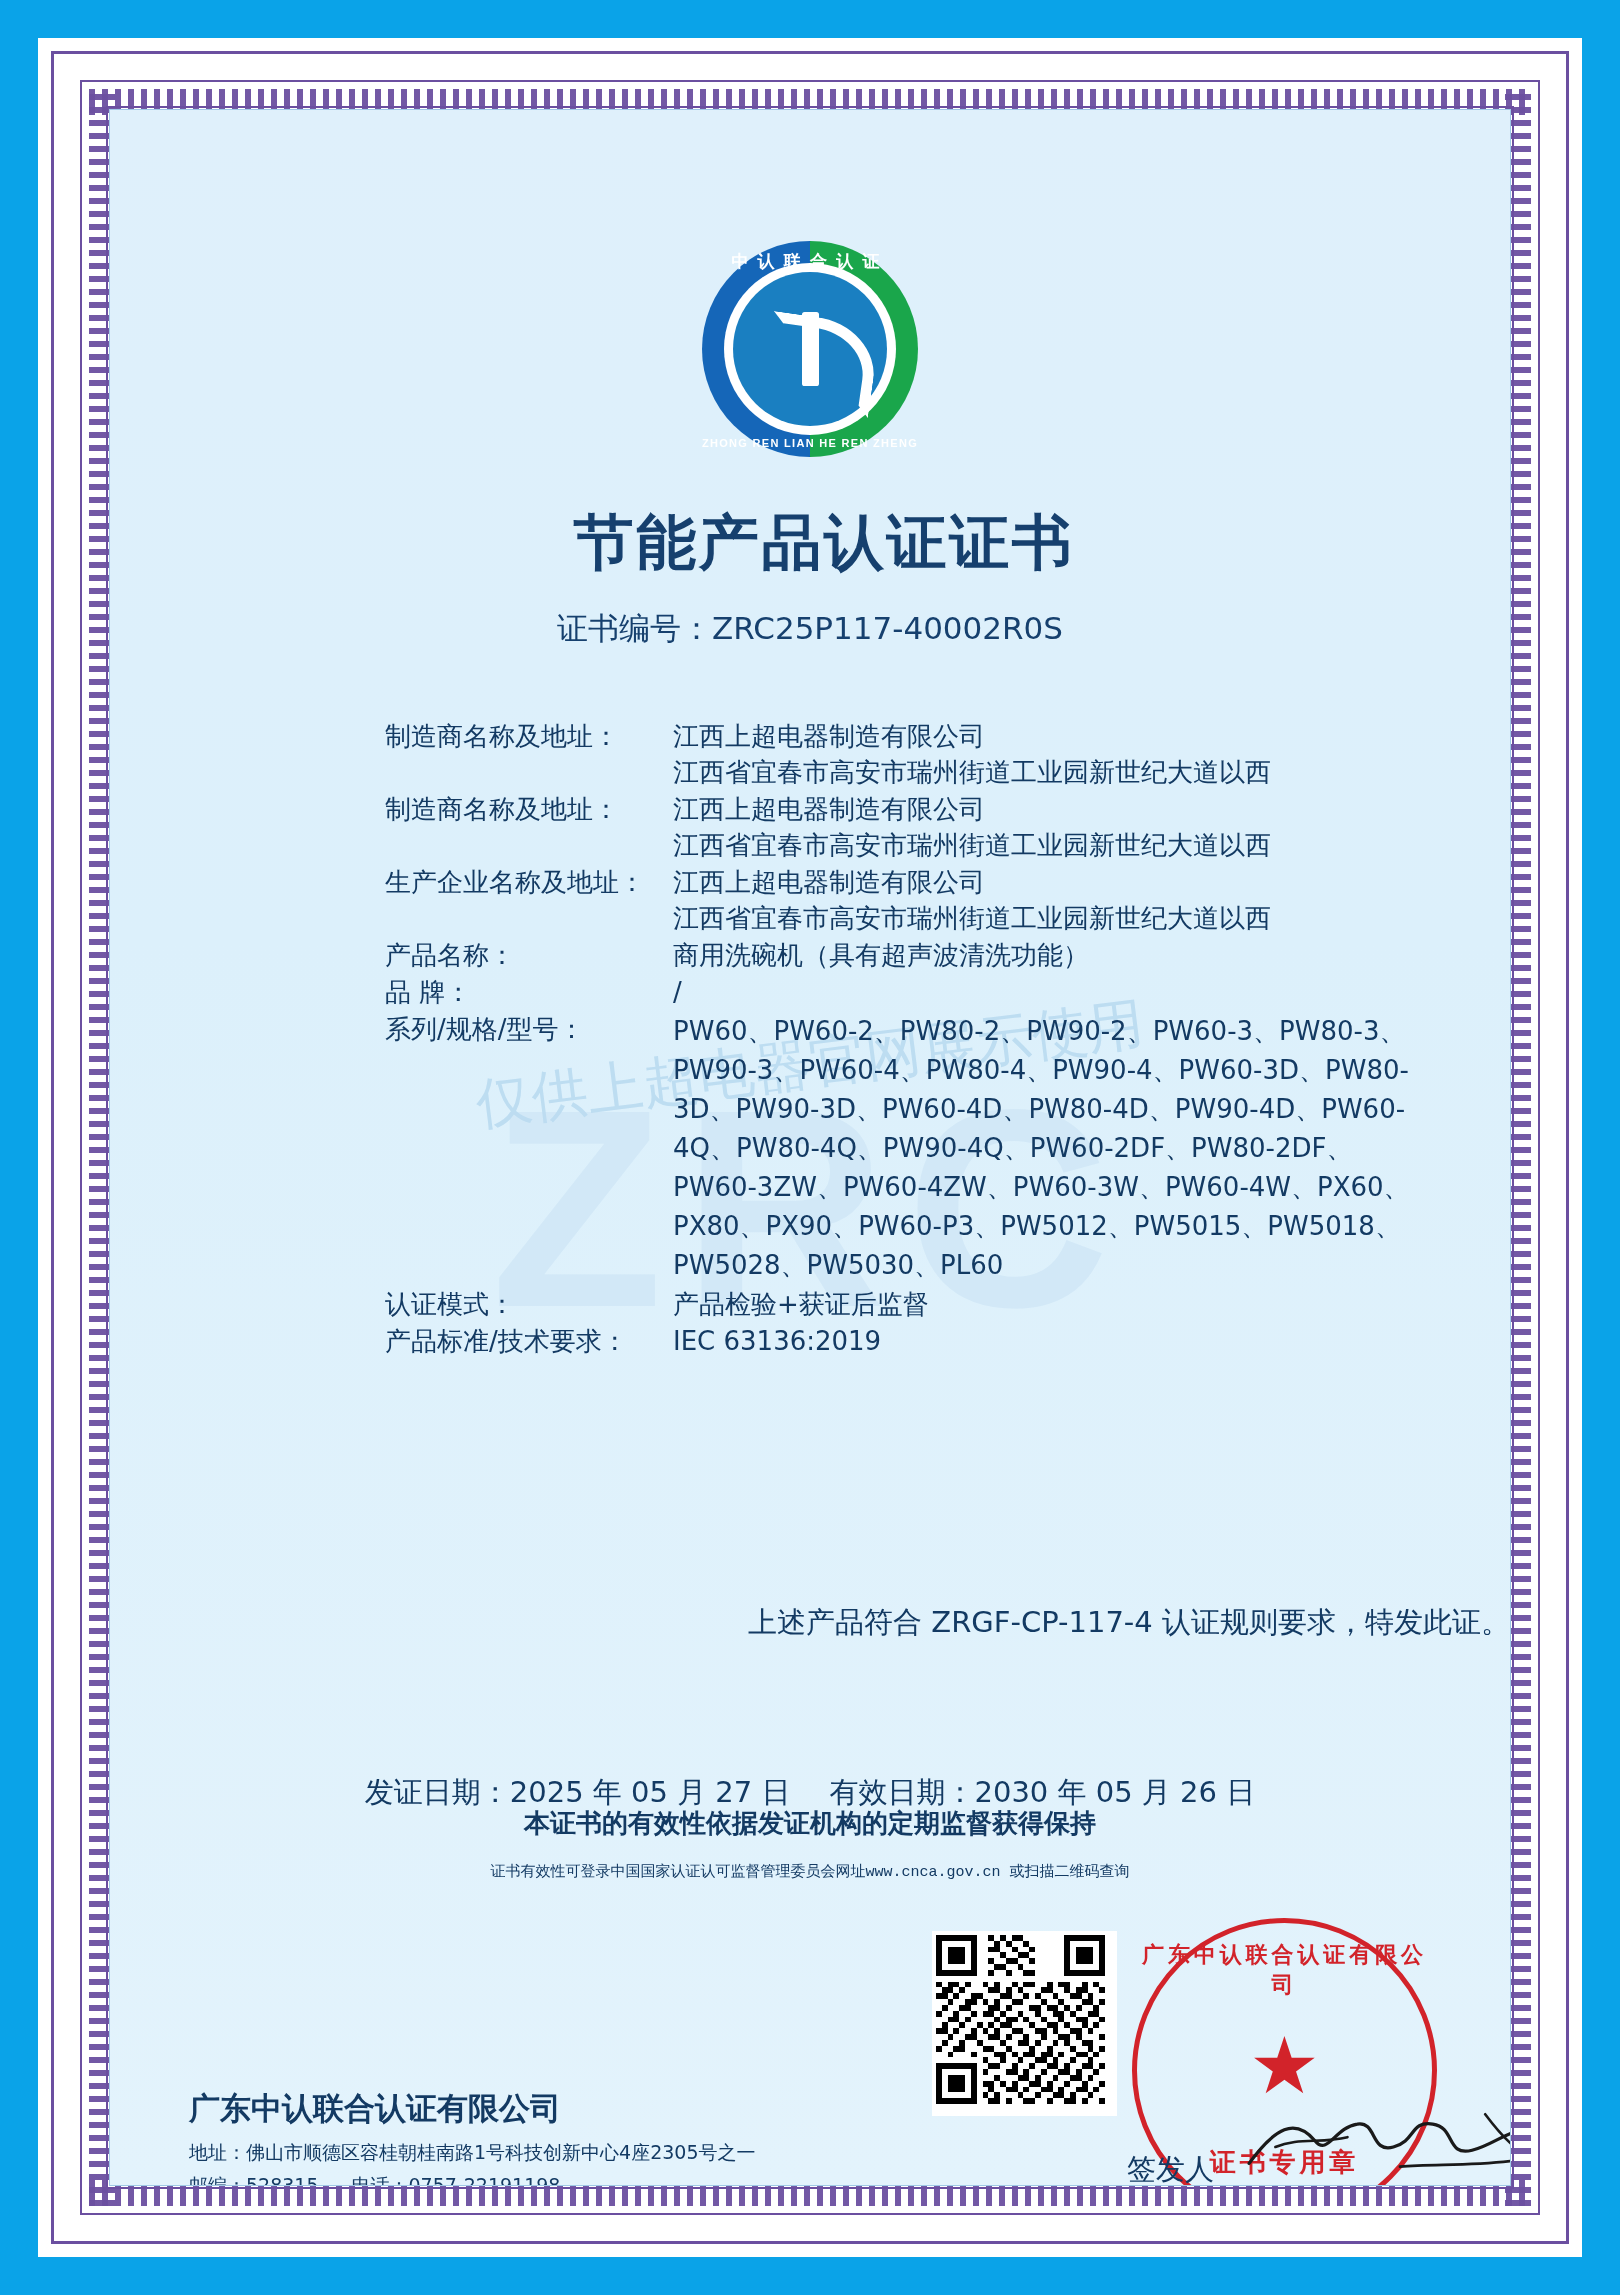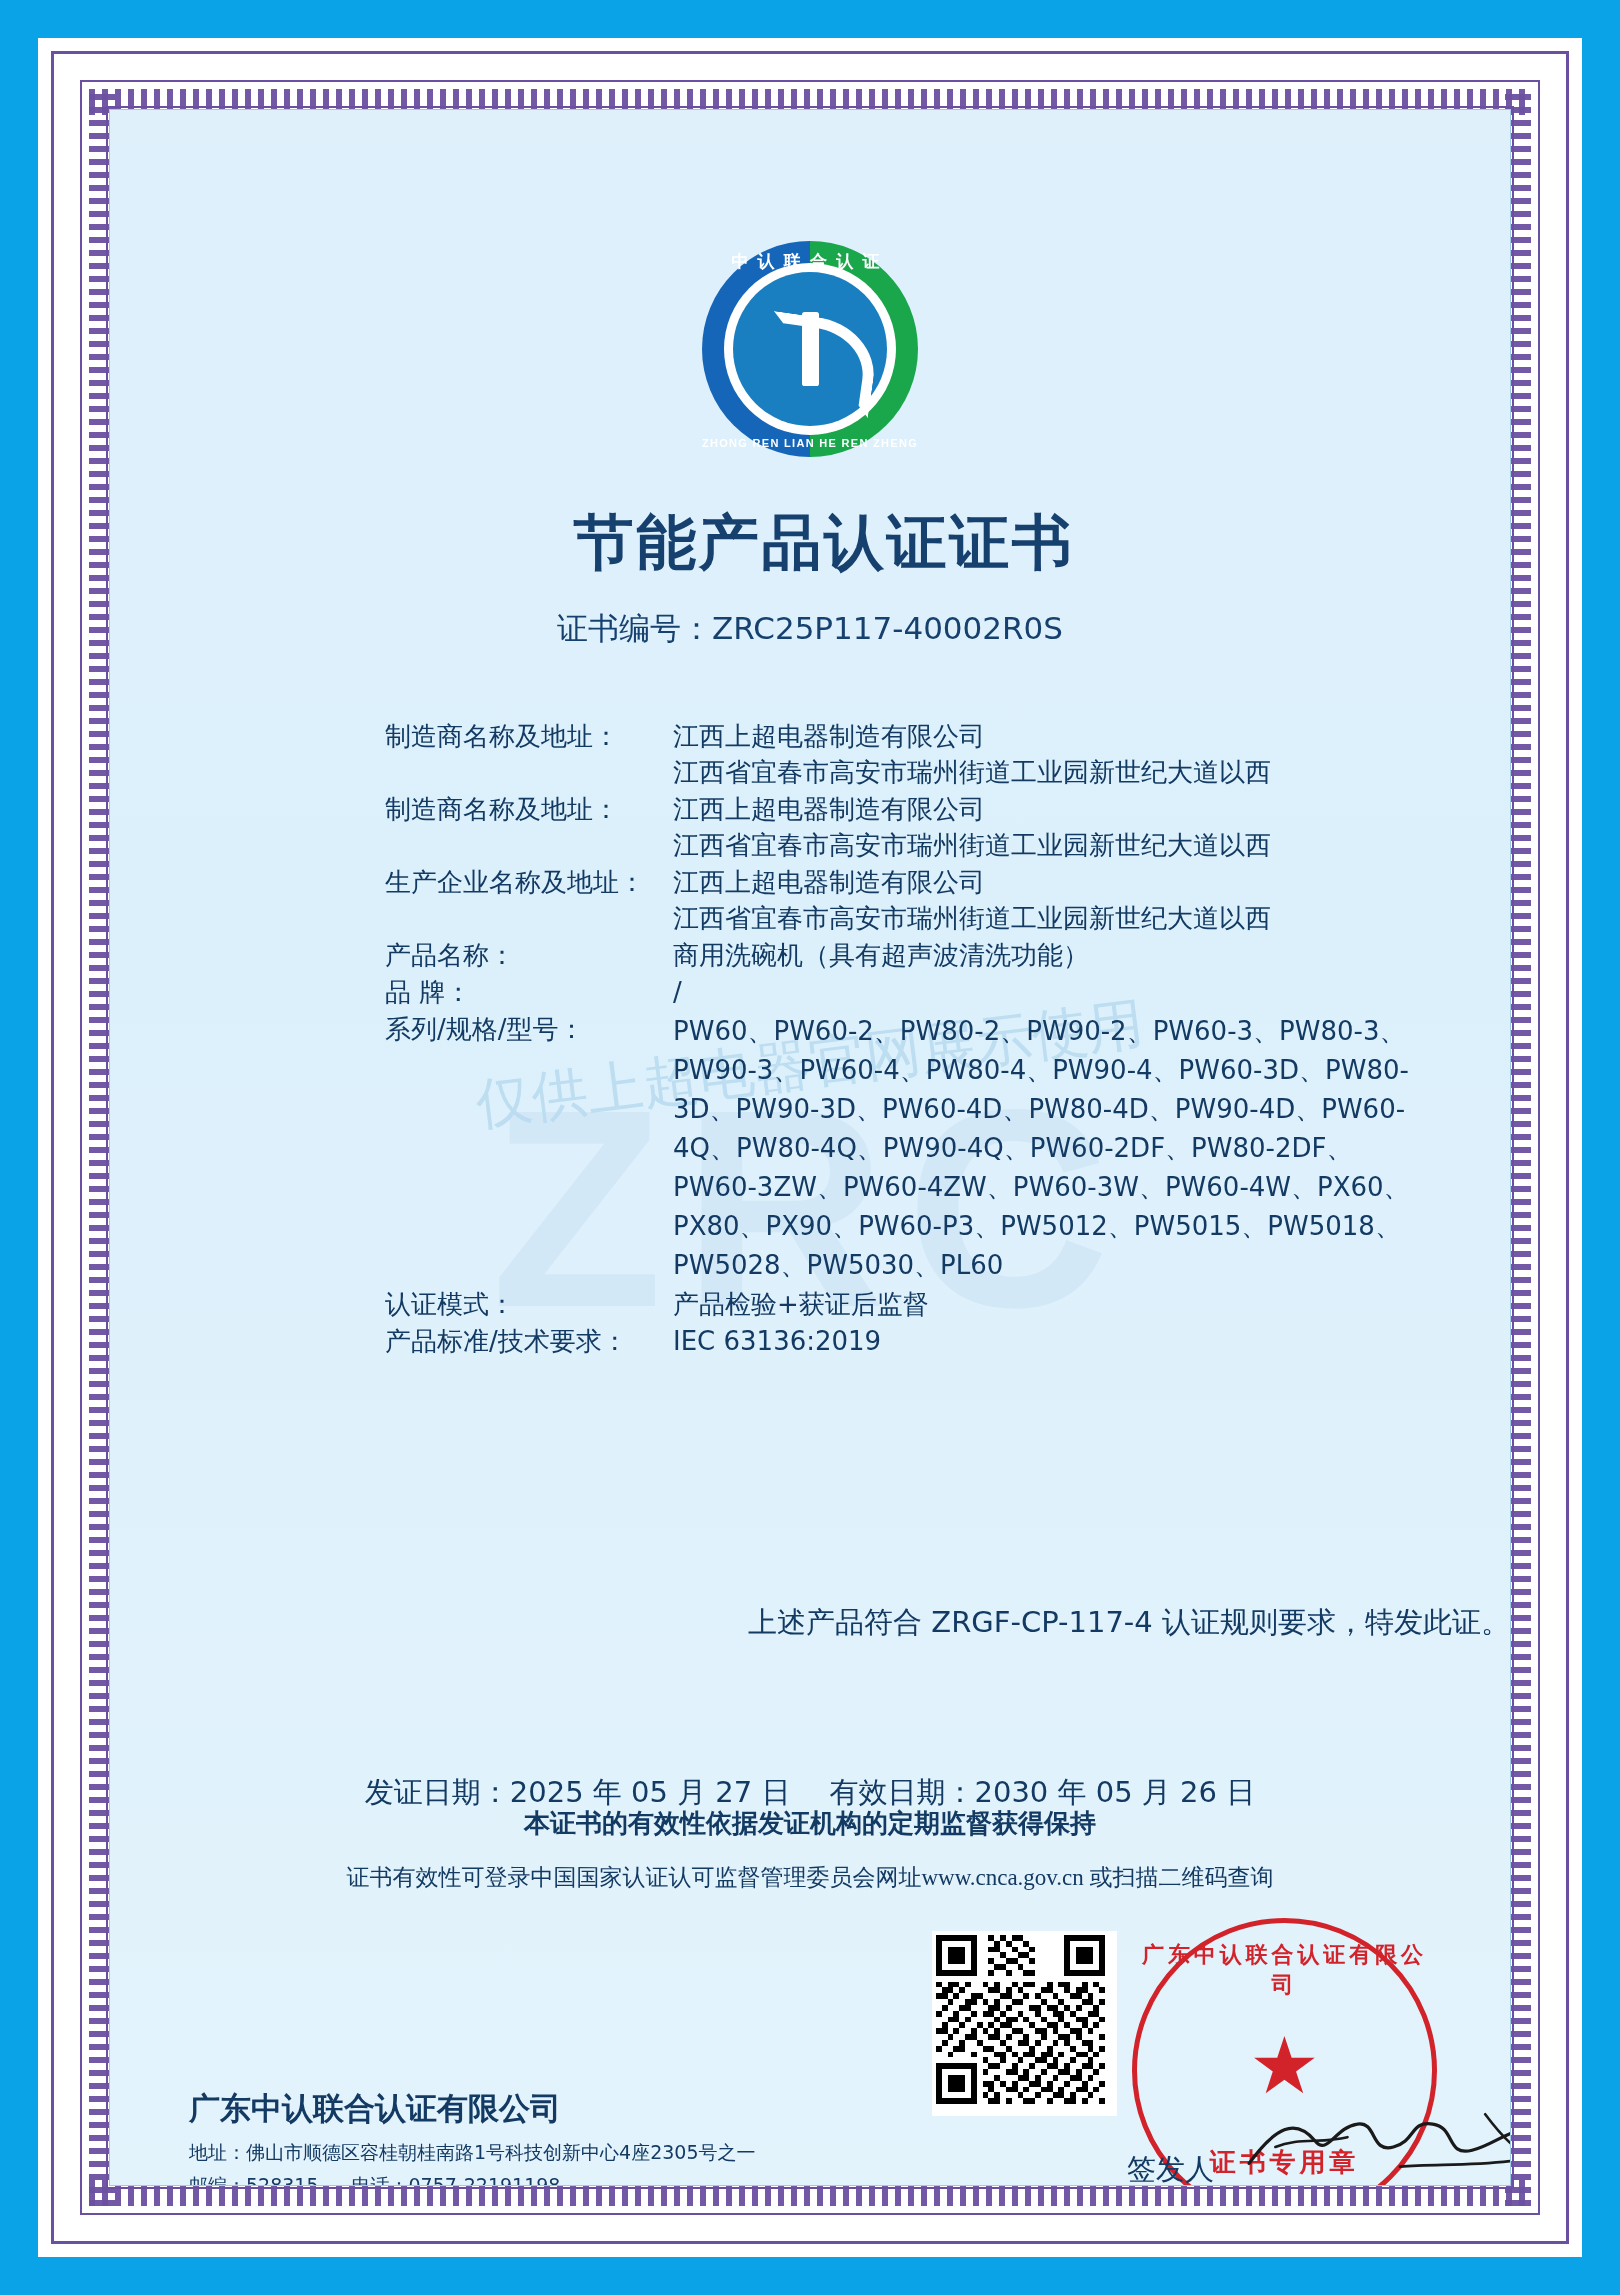--- a/index.html
+++ b/index.html
@@ -147,22 +147,22 @@
     font-family:"DejaVu Sans","Liberation Sans",sans-serif;
   }
   .dates .gap{display:inline-block;width:39px;}
   .note1{
     position:absolute;left:0;right:0;top:1696px;text-align:center;
     font-size:26px;font-weight:700;color:#133a63;
     font-family:"DejaVu Sans","Liberation Sans",sans-serif;
   }
   .note2{
     position:absolute;left:0;right:0;top:1752px;text-align:center;
-    font-size:23px;color:#133a63;
-    font-family:Liberation Serif, serif;
+    font-size:15px;color:#133a63;
+    font-family:Liberation Mono, monospace;
   }
   
   .qr{
     position:absolute;left:822px;top:1821px;width:177px;height:177px;
     background:#ffffff;
     padding:3.9px;
   }
   .qr svg{display:block;}
   
   .seal{

